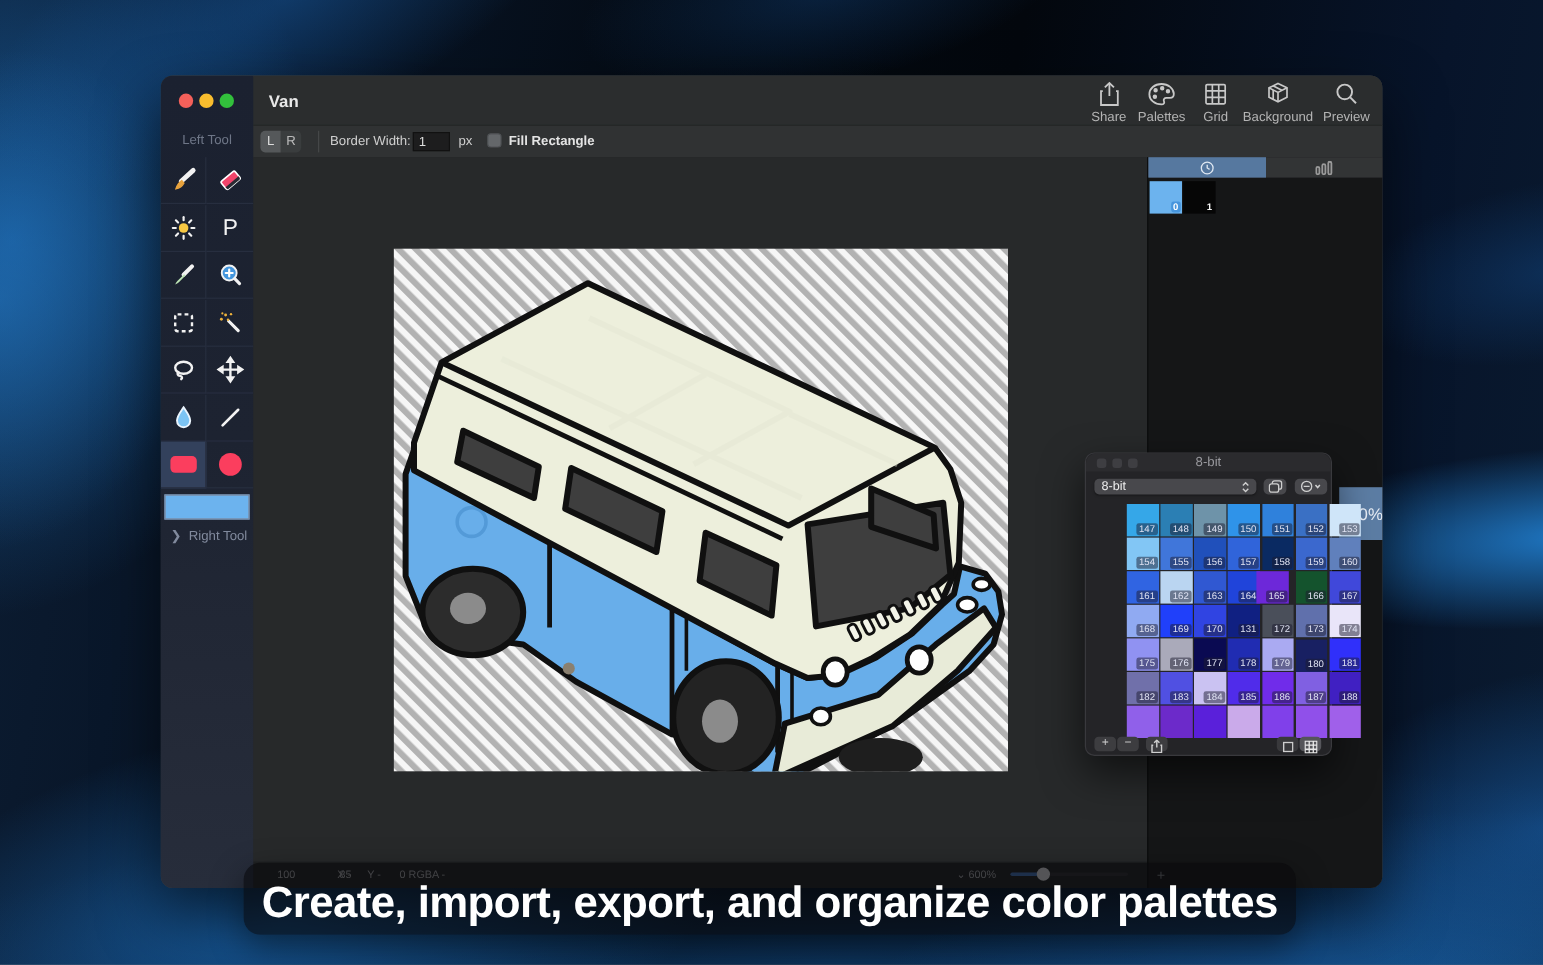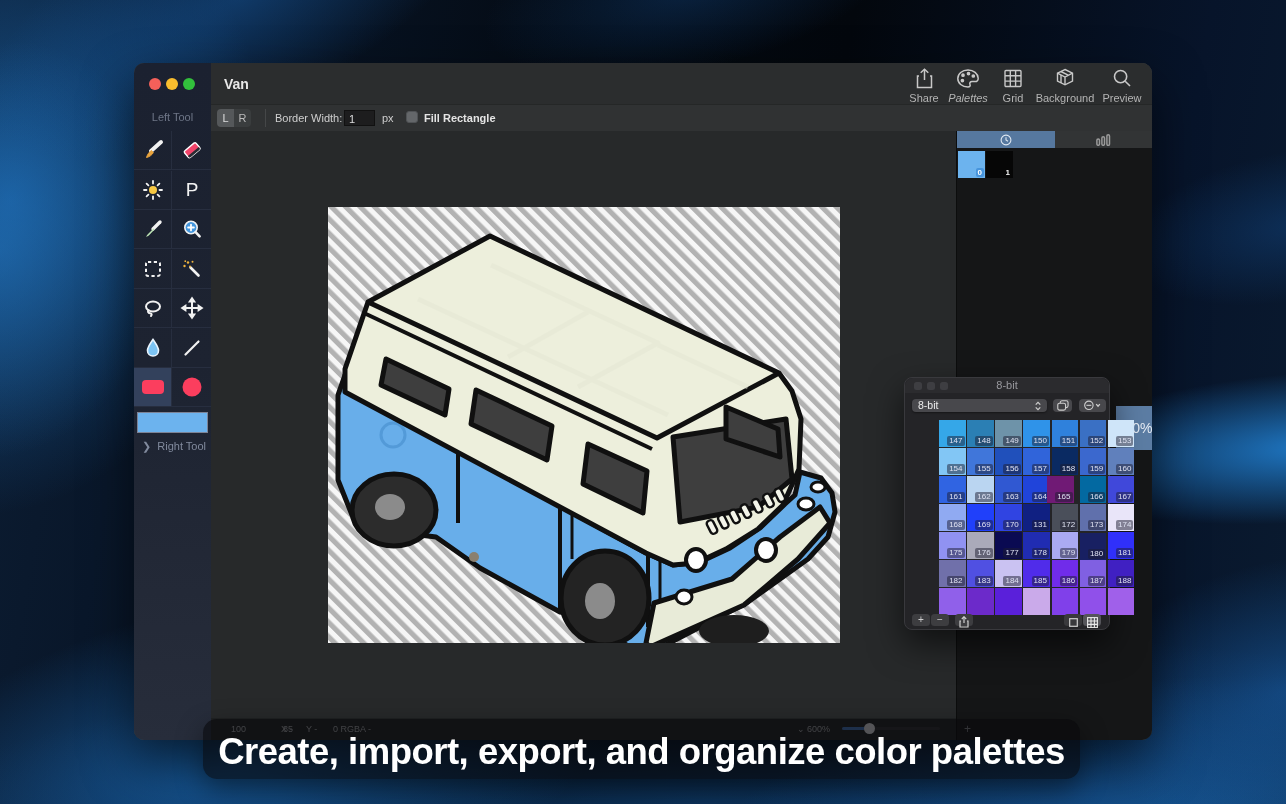--- a/index.html
+++ b/index.html
@@ -73,21 +73,21 @@
 
 <div id="win">
   <div id="titlebar">
     <div id="tbname">Van</div>
     <div class="tbitem" style="left:685px; width:56px;">
       <svg width="19" height="21" viewBox="0 0 19 21" fill="none" stroke="#c8c8c8" stroke-width="1.5">
         <path d="M4 8 H2.5 V19.5 H16.5 V8 H15"></path>
           <path d="M9.5 1.5 V12"></path>
           <path d="M5.7 4.8 L9.5 1.2 L13.3 4.8"></path>
       </svg>Share</div>
-    <div class="tbitem" style="left:727px; width:60px;font-style:italic;">
+    <div class="tbitem" style="left:727px; width:60px;">
       <svg width="24" height="21" viewBox="0 0 24 21" fill="none" stroke="#c8c8c8" stroke-width="1.5">
         <path d="M12 2 C6 2 1.8 5.8 1.8 10.5 C1.8 15.2 6 19 12 19 C13.8 19 14.6 17.9 14 16.5 C13.3 15 14.2 13.6 16 13.6 L19 13.6 C20.8 13.6 22.2 12.3 22.2 10.2 C22 5.6 17.6 2 12 2 Z"></path>
         <circle cx="7" cy="7.2" r="1.1" fill="#c8c8c8"></circle>
           <circle cx="12.5" cy="5.6" r="1.1" fill="#c8c8c8"></circle>
           <circle cx="17.3" cy="8" r="1.1" fill="#c8c8c8"></circle>
           <circle cx="6.4" cy="12.6" r="1.1" fill="#c8c8c8"></circle>
       </svg>Palettes</div>
     <div class="tbitem" style="left:782px; width:40px;">
       <svg width="20" height="21" viewBox="0 0 20 21" fill="none" stroke="#c8c8c8" stroke-width="1.4">
         <rect x="2" y="2.5" width="16" height="16" rx="1"></rect>
@@ -403,24 +403,24 @@
       </div>
       <div class="sw" style="left:28.15px; top:56px; background:#bad5f1">
         <span class="swn">162</span>
       </div>
       <div class="sw" style="left:56.3px; top:56px; background:#3058d2">
         <span class="swn">163</span>
       </div>
       <div class="sw" style="left:84.44999999999999px; top:56px; background:#2044da">
         <span class="swn">164</span>
       </div>
-      <div class="sw" style="left:108px; top:56px; background:#701a75">
+      <div class="sw" style="left:108px; top:56px; background:#6d28d9">
         <span class="swn">165</span>
       </div>
-      <div class="sw" style="left:140.75px; top:56px; background:#0369a1">
+      <div class="sw" style="left:140.75px; top:56px; background:#14532d">
         <span class="swn">166</span>
       </div>
       <div class="sw" style="left:168.89999999999998px; top:56px; background:#4048da">
         <span class="swn">167</span>
       </div>
       <div class="sw" style="left:0px; top:84px; background:#90aaf2">
         <span class="swn">168</span>
       </div>
       <div class="sw" style="left:28.15px; top:84px; background:#2040fa">
         <span class="swn">169</span>

